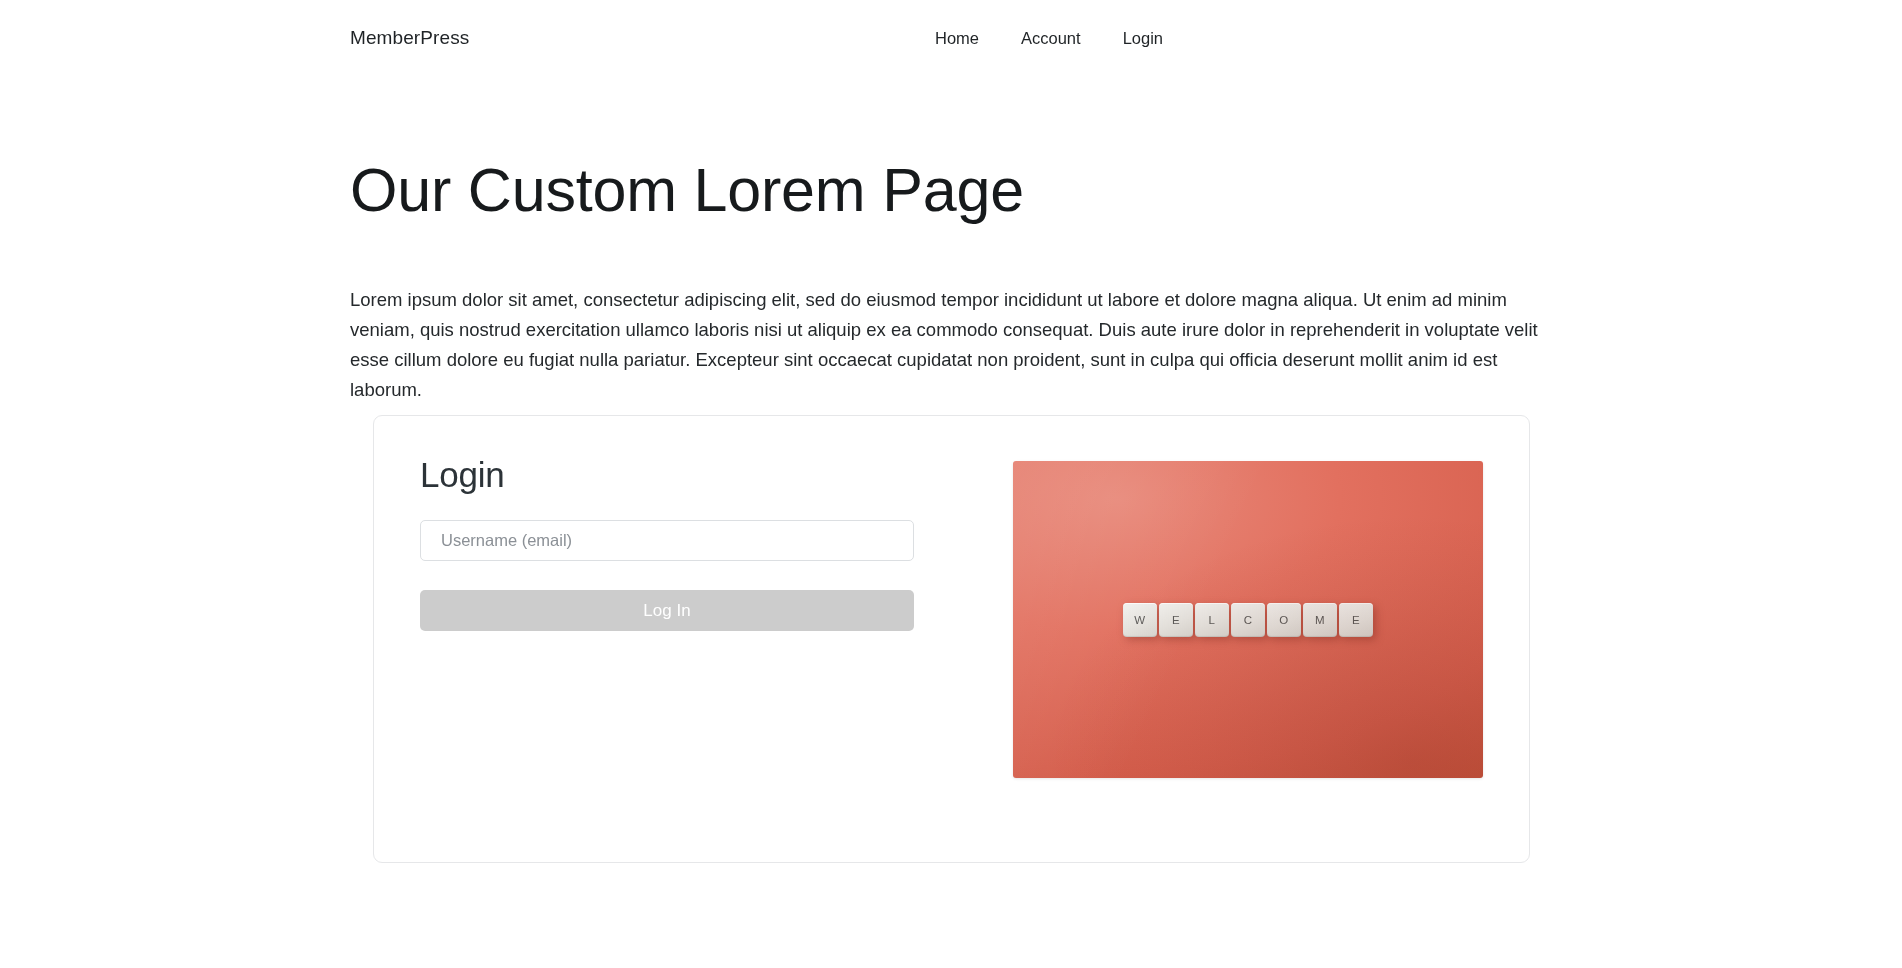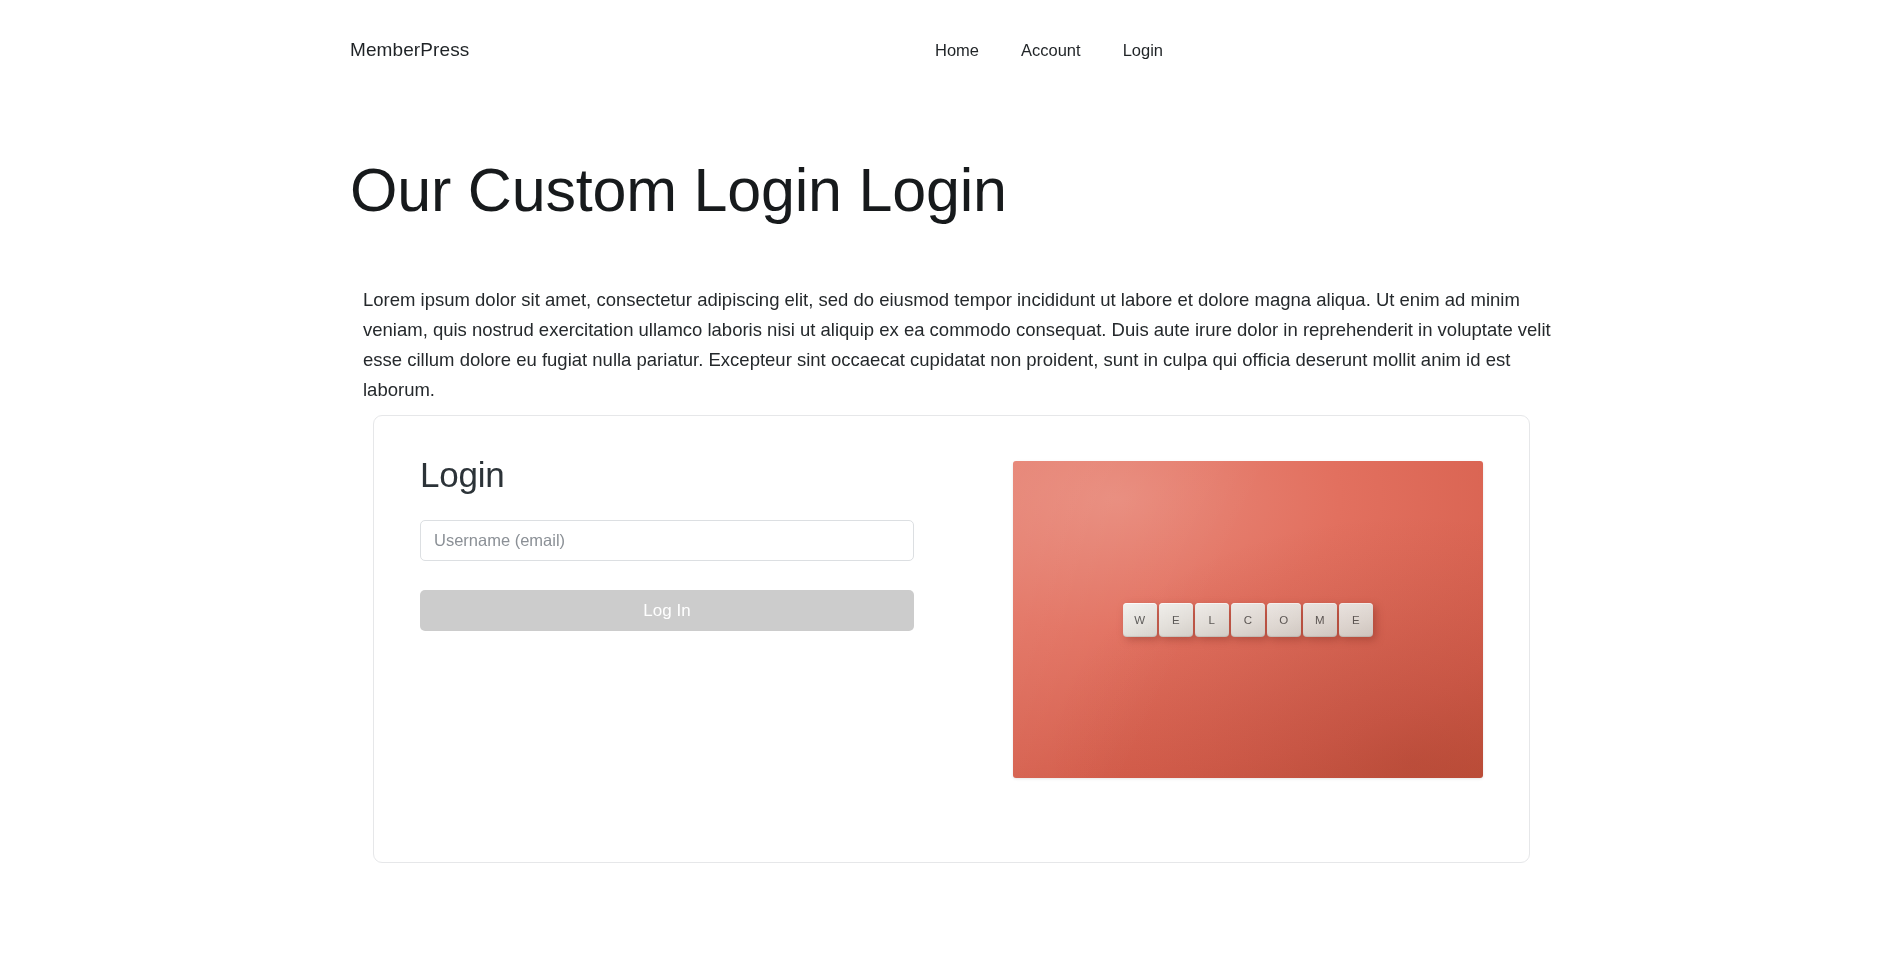--- a/index.html
+++ b/index.html
@@ -8,21 +8,21 @@
     margin: 0; padding: 0;
     width: 1902px; height: 968px;
     background: #ffffff;
     font-family: "Liberation Sans", sans-serif;
     -webkit-font-smoothing: antialiased;
   }
   .page { position: relative; width: 1902px; height: 968px; overflow: hidden; background:#fff; }
 
   
   .site-header {
-    position: absolute; top: 16px; left: 0; width: 1513px; height: 68px;
+    position: absolute; top: 4px; left: 0; width: 1513px; height: 68px;
     display: flex; align-items: center; justify-content: space-between;
     padding: 0 350px;
   }
   .brand {
     font-family: "Liberation Sans", sans-serif;
     font-size: 19px; color: #1f2326; letter-spacing: .1px; white-space: nowrap;
   }
   .nav { display: flex; align-items: center; gap: 42px; }
   .nav-link {
     font-size: 16.5px; color: #1f2326; text-decoration: none; white-space: nowrap;
@@ -34,21 +34,21 @@
 
   .page-title {
     margin: 0; padding: 0;
     position: absolute; left: 0; top: 157px;
     font-family: "Liberation Sans Narrow", "Liberation Sans", sans-serif;
     font-size: 61px; font-weight: 400; line-height: 1.1;
     color: #171a1c; letter-spacing: -0.2px; white-space: nowrap;
   }
 
   .lede {
-    position: absolute; left: 13px; top: 285px; width: 1204px;
+    position: absolute; left: 0; top: 285px; width: 1204px;
     margin: 0;
     font-family: "Liberation Sans Narrow", "Liberation Sans", sans-serif;
     font-size: 18.5px; line-height: 1.62; color: #25292c;
   }
 
   
   .login-card {
     position: absolute; left: 23px; top: 415px;
     width: 1157px; height: 448px;
     border: 1px solid #e6e7e9; border-radius: 9px;
@@ -66,21 +66,21 @@
     margin: 0 0 25px 0;
     font-family: "Liberation Sans", sans-serif;
     font-size: 35px; font-weight: 400; line-height: 1.1;
     color: #2c3338; letter-spacing: -0.2px;
   }
 
   .field { position: relative; margin-bottom: 9px; }
   .field input[type="text"],
   .field input[type="password"] {
     display: block; width: 494px; height: 41px;
-    padding: 0 13px;
+    padding: 0 20px;
     font-family: "Liberation Sans", sans-serif;
     font-size: 16.5px; color: #2c3338;
     background: #fff;
     border: 1px solid #dcdfe2; border-radius: 5px;
     outline: none;
   }
   .field input::placeholder { color: #8b9096; opacity: 1; }
   .field input.has-toggle { padding-right: 44px; }
 
   .pw-toggle {
@@ -167,21 +167,21 @@
     <div class="brand">MemberPress</div>
     <nav class="nav">
       <a class="nav-link">Home</a>
       <a class="nav-link">Account</a>
       <a class="nav-link">Login</a>
     </nav>
   </header>
 
   <div class="content">
 
-    <h1 class="page-title">Our Custom Login Login</h1>
+    <h1 class="page-title">Our Custom Lorem Page</h1>
 
     <p class="lede">Lorem ipsum dolor sit amet, consectetur adipiscing elit, sed do eiusmod tempor incididunt ut labore et dolore magna aliqua. Ut enim ad minim veniam, quis nostrud exercitation ullamco laboris nisi ut aliquip ex ea commodo consequat. Duis aute irure dolor in reprehenderit in voluptate velit esse cillum dolore eu fugiat nulla pariatur. Excepteur sint occaecat cupidatat non proident, sunt in culpa qui officia deserunt mollit anim id est laborum.</p>
 
     <section class="login-card">
       <div class="card-inner">
 
         <div class="form-col">
 
           <h2 class="form-title">Login</h2>
 

